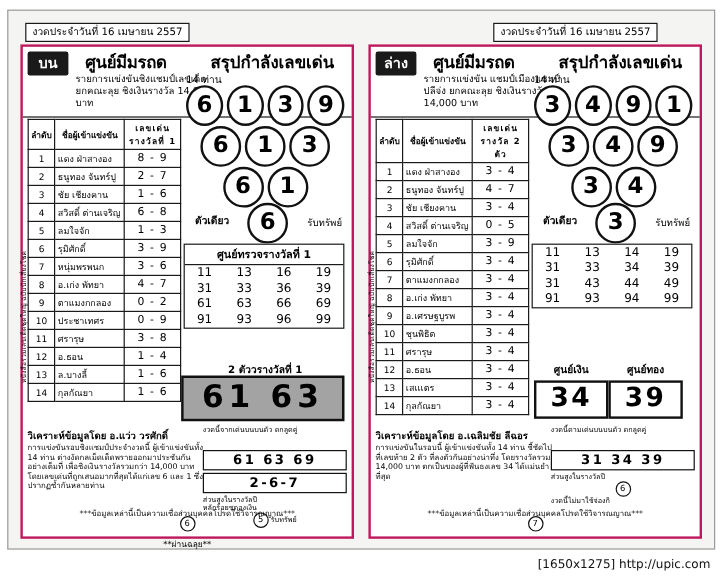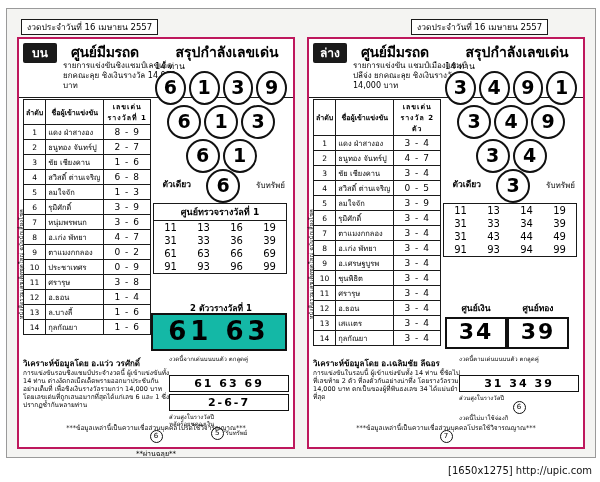--- a/index.html
+++ b/index.html
@@ -157,21 +157,21 @@
     font-size:8.5px;font-weight:bold;
   }
   .twobox{
     position:absolute;right:6px;top:274px;
     width:132px;height:34px;
     border:2px solid #111;
     text-align:center;
     font-size:26px;font-weight:bold;
     line-height:32px;
     letter-spacing:4px;
-    background:#14b8a6;
+    background:#a3a3a3;
   }
   .duo{
     position:absolute;right:6px;top:262px;
     width:132px;
     display:flex;justify-content:flex-start;
   }
   .duo .cell{width:62px;text-align:center;}
   .duo .cl{font-size:8.5px;font-weight:bold;}
   .duo .cv{
     border:2px solid #111;background:#fff;

